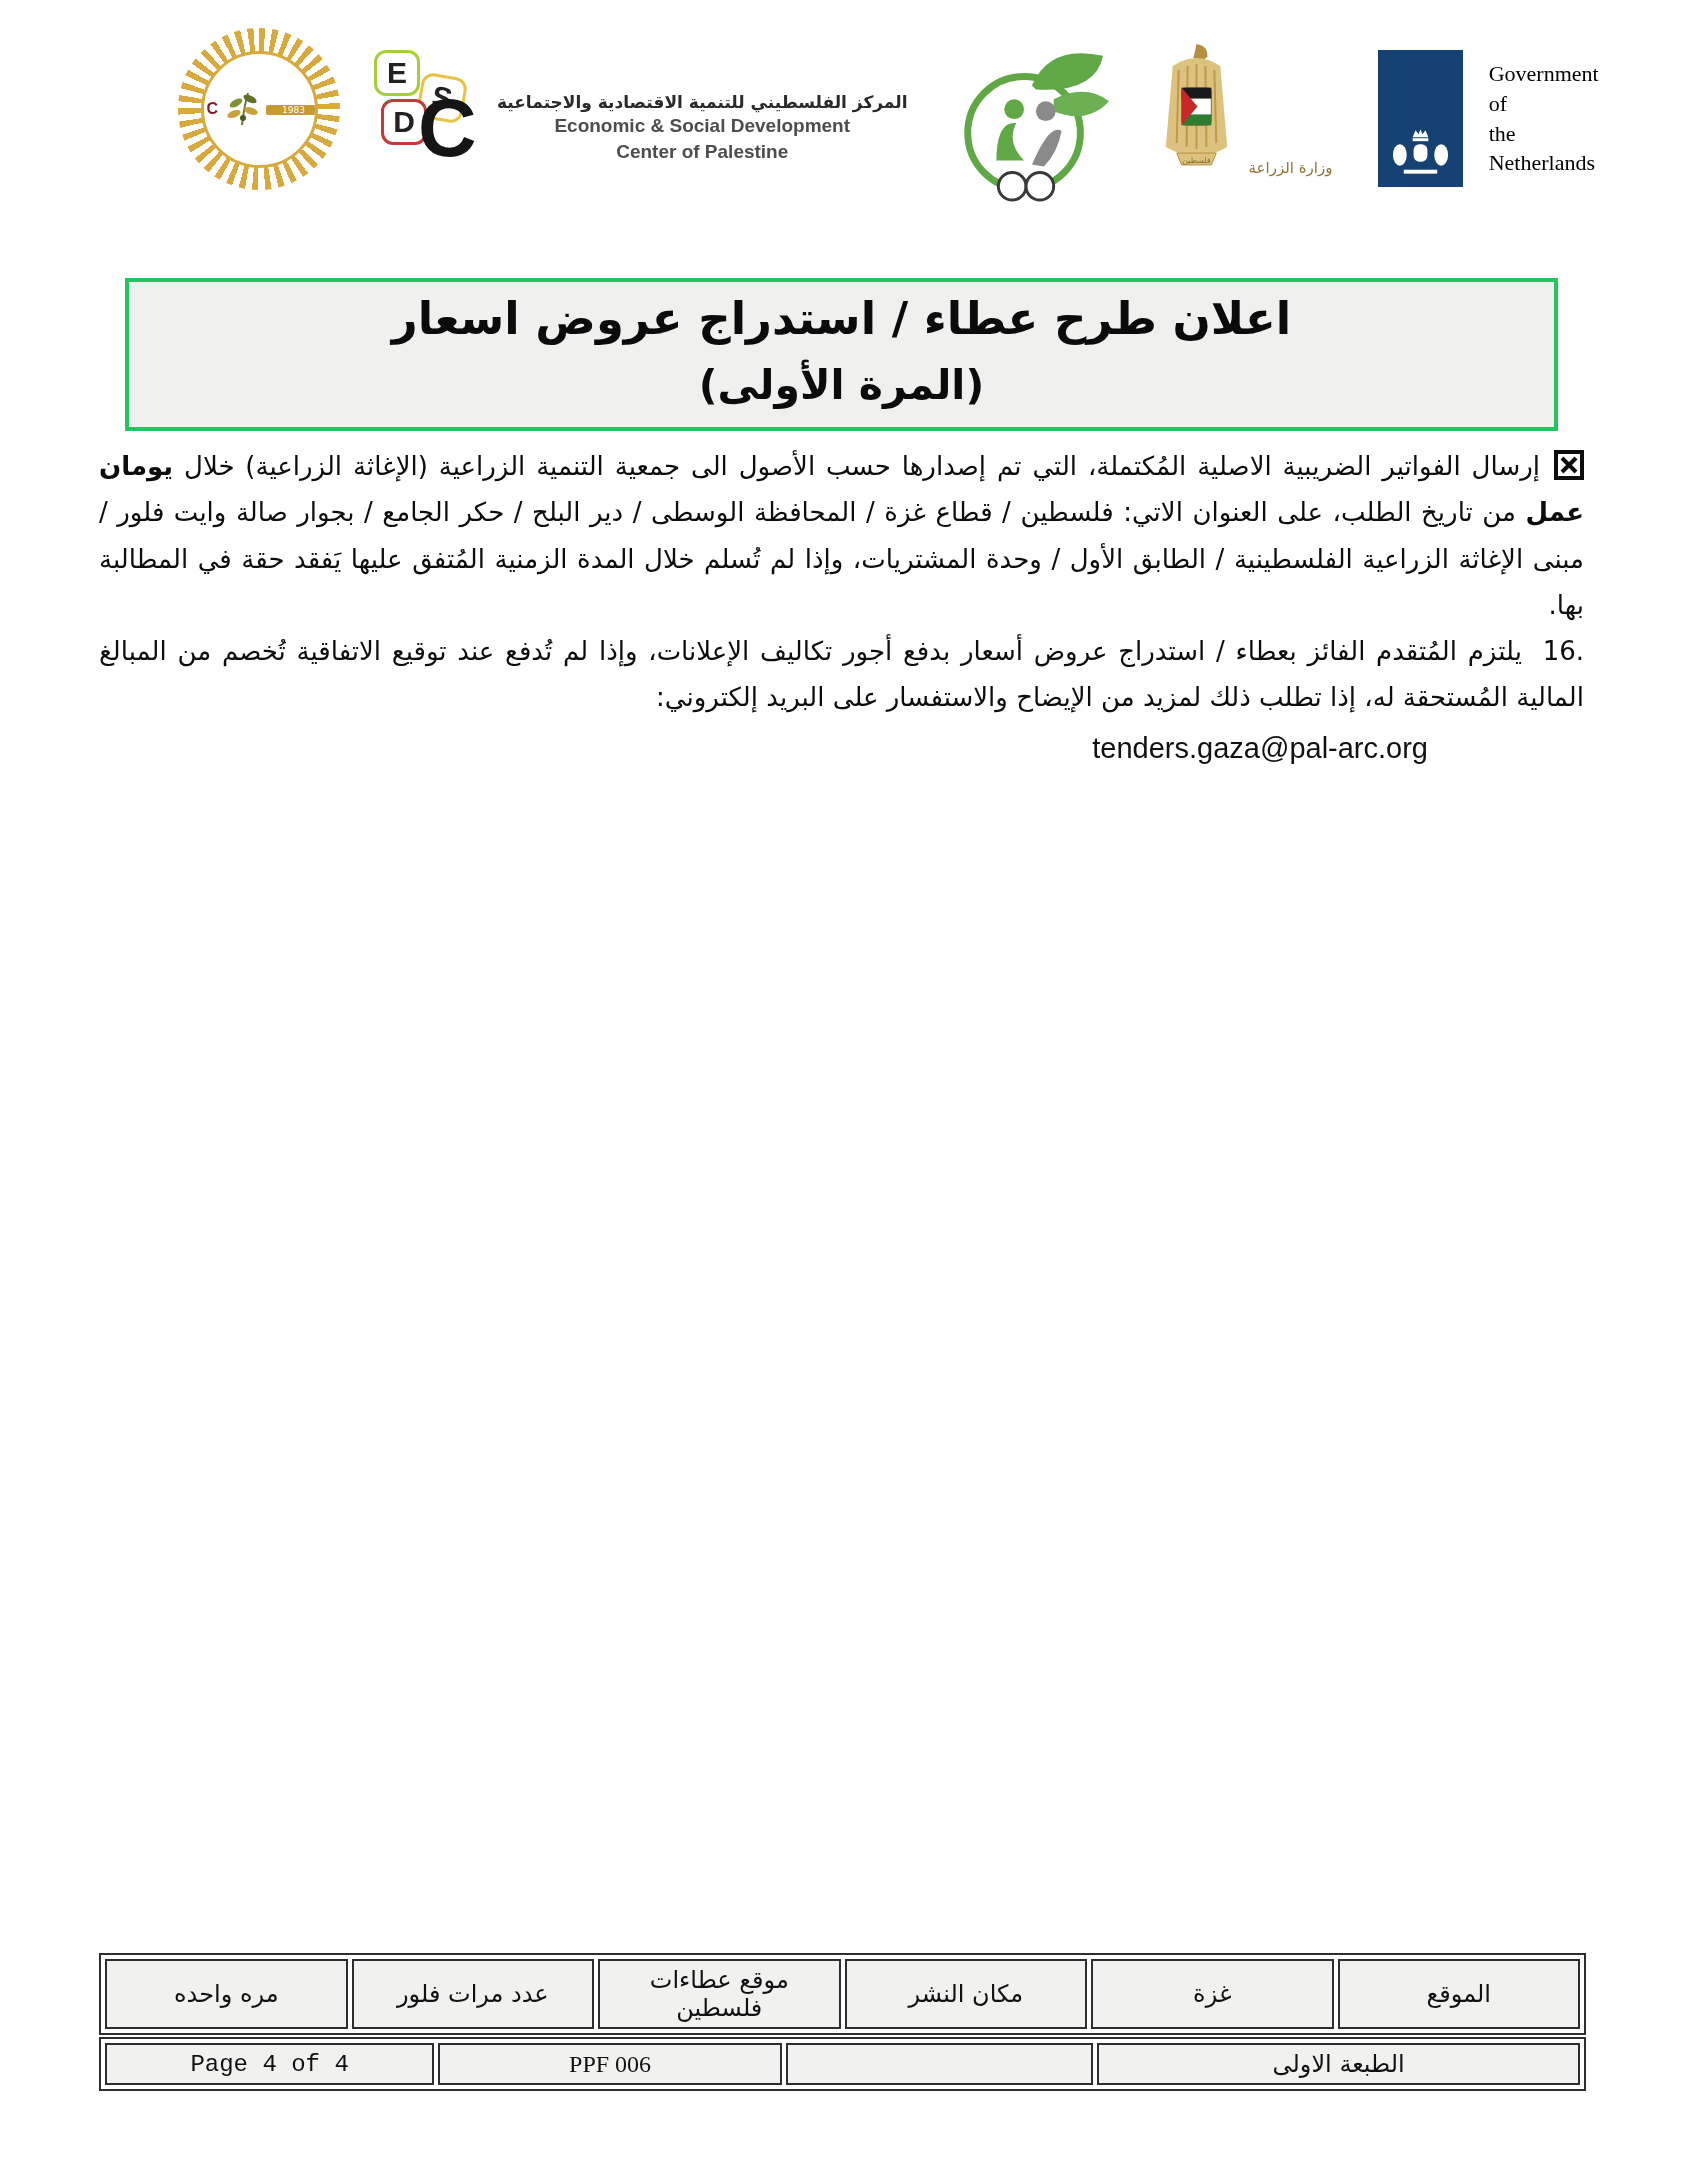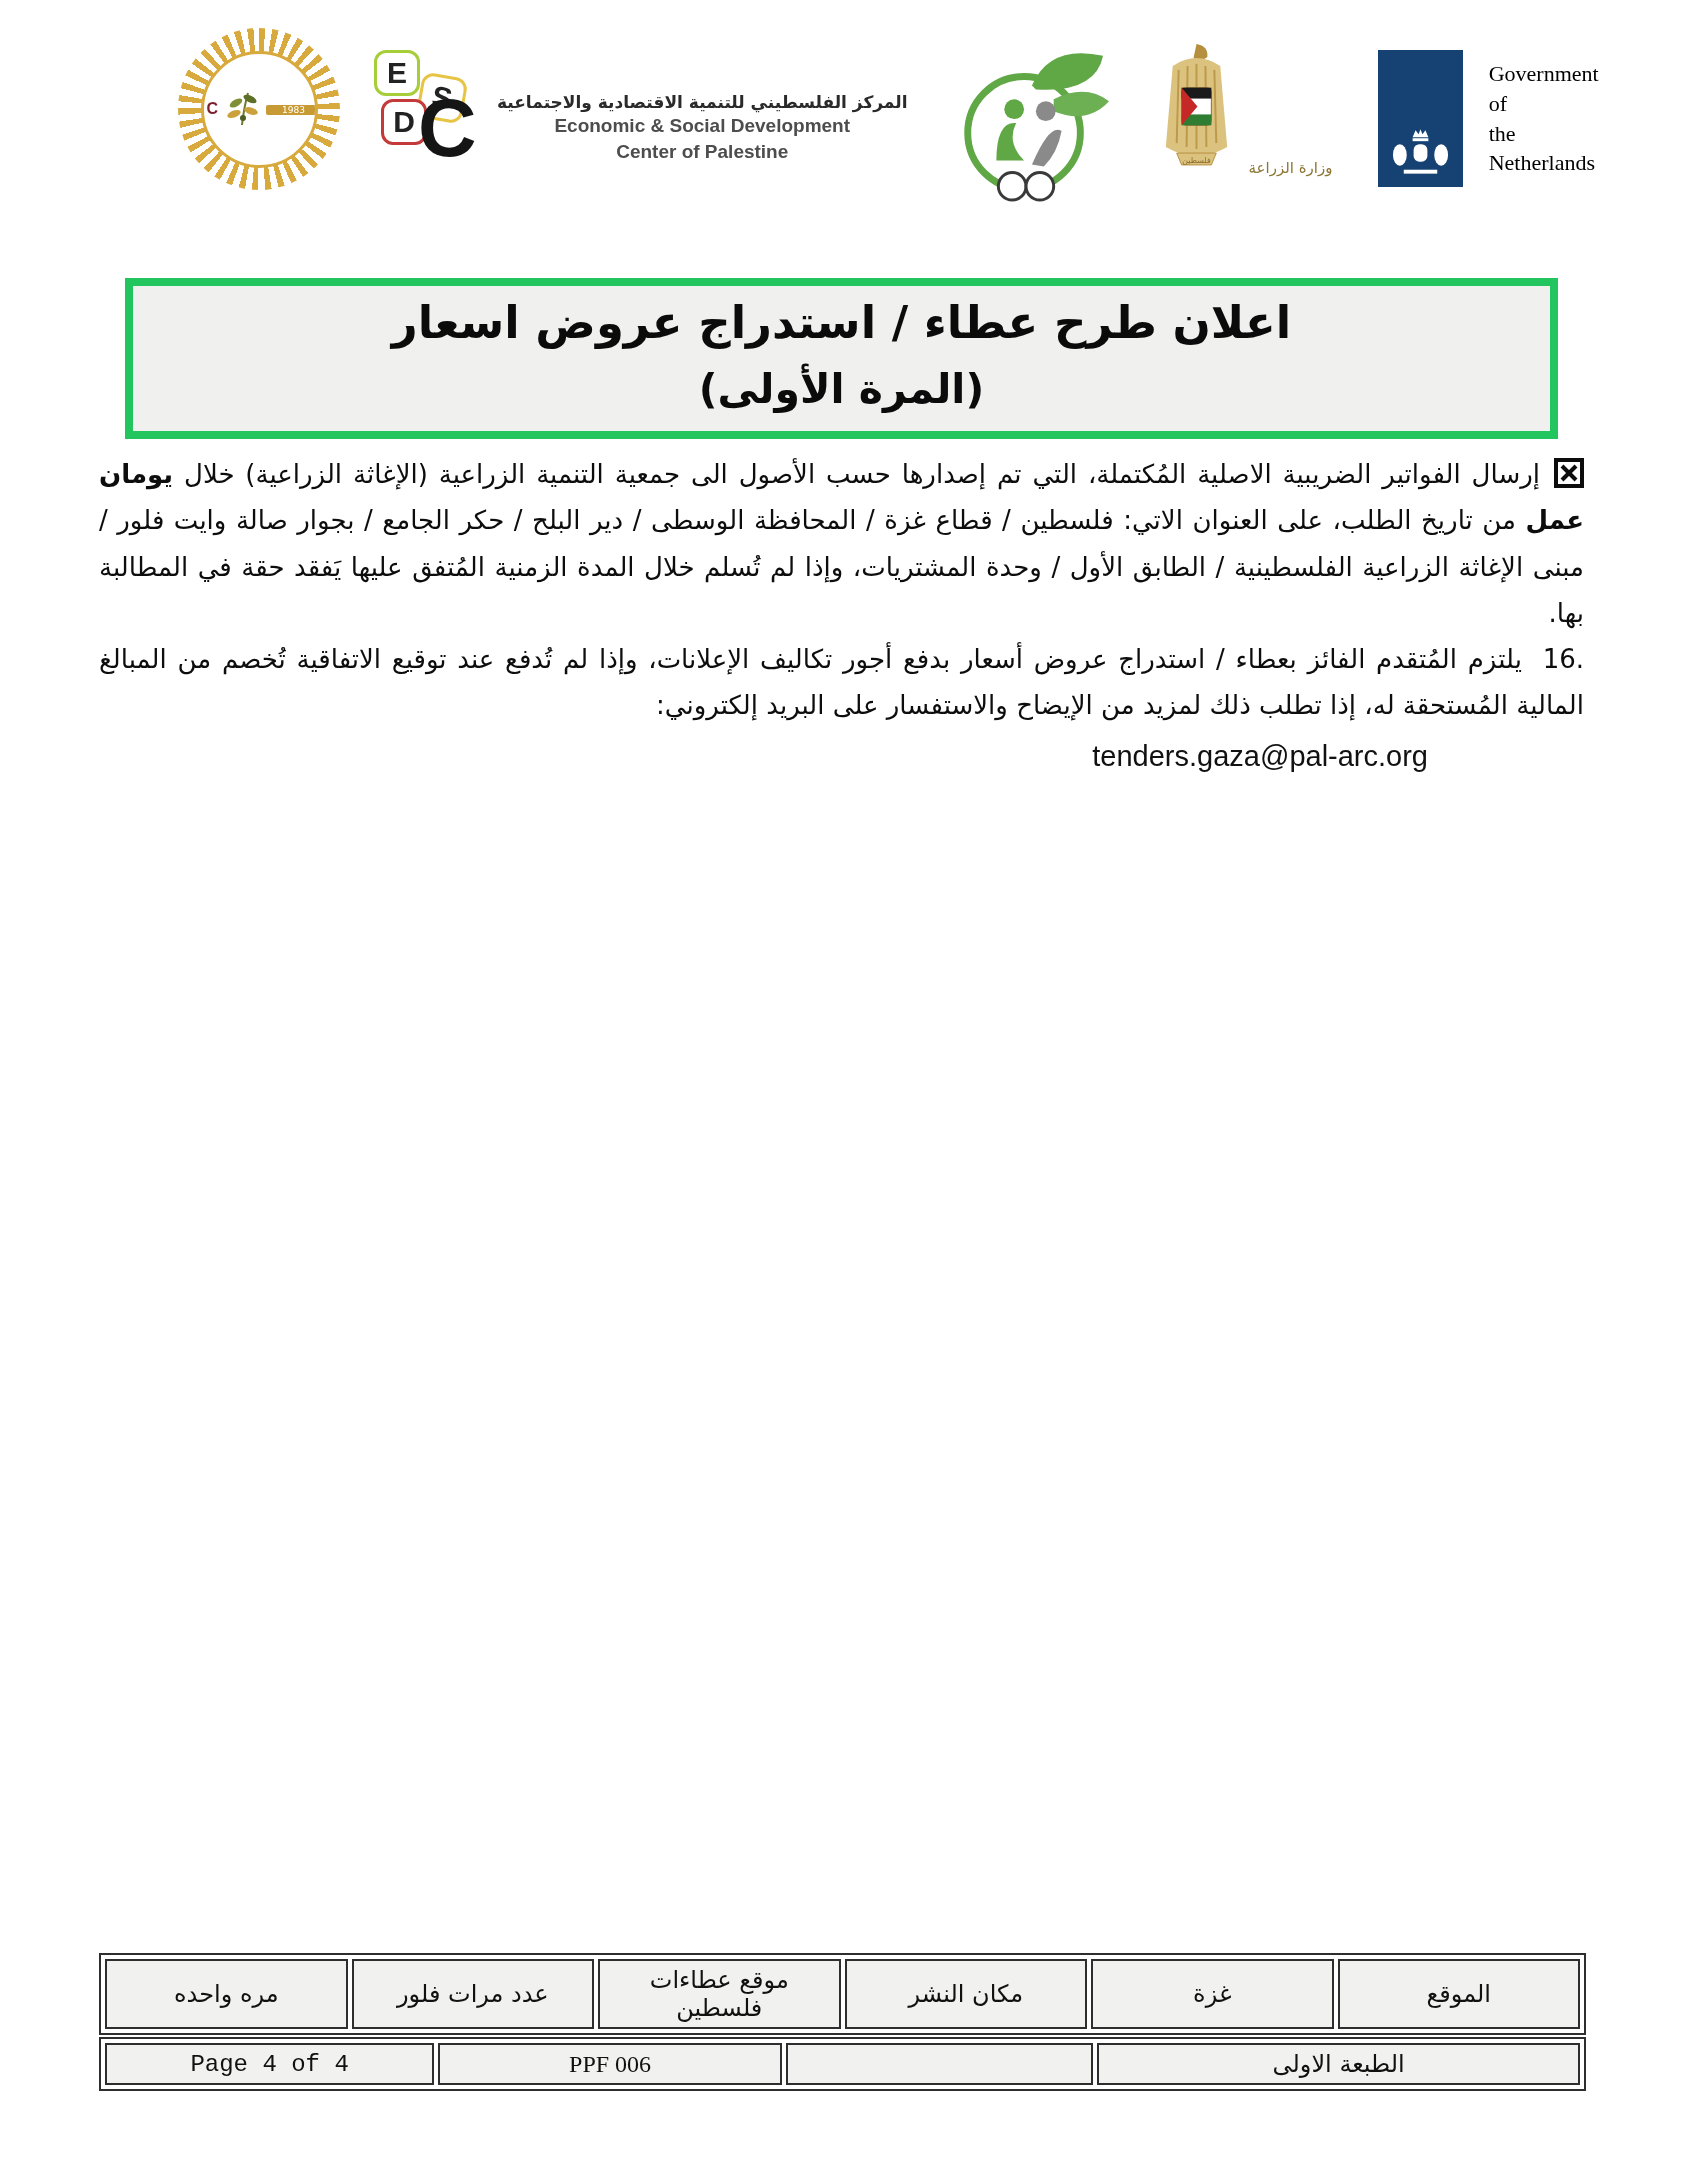--- a/index.html
+++ b/index.html
@@ -39,21 +39,21 @@
   
   .ministry{flex:none;margin-left:28px;margin-top:12px;display:flex;flex-direction:row;align-items:flex-end}
   .ministry-name{font-size:15px;color:#8e7634;margin-top:2px;white-space:nowrap}
 
   
   .nl{display:flex;align-items:center;gap:26px;margin-left:46px;margin-top:22px}
   .nl-flag{width:96px;height:137px;background:#154273;display:flex;align-items:flex-end;justify-content:center;padding-bottom:10px}
   .nl-text{font-size:22px;line-height:1.35;color:#000000;font-family:"Liberation Serif",serif}
 
   
-  .title-box{direction:rtl;margin:77px 26px 0 26px;border:8px solid #22c55e;background:#f0f0ee;
+  .title-box{direction:rtl;margin:77px 26px 0 26px;border:4px solid #22c55e;background:#f0f0ee;
         text-align:center;padding:10px 0 18px}
   .title-l1{font-size:45px;font-weight:bold;color:#0b0b0b}
   .title-l2{font-size:41px;font-weight:bold;color:#0b0b0b;margin-top:16px}
 
   
   .doc-body{direction:rtl;margin-top:12px;font-size:26px;line-height:1.78;text-align:justify;color:#0d0d0d}
   .cb-box{display:inline-flex;vertical-align:middle;margin-left:14px;position:relative;top:-3px}
   .num{white-space:nowrap;margin-left:10px;unicode-bidi:embed}
   .bold{font-weight:bold}
   .email-line{direction:ltr;text-align:right;padding-right:156px;font-size:29px;margin-top:2px;

